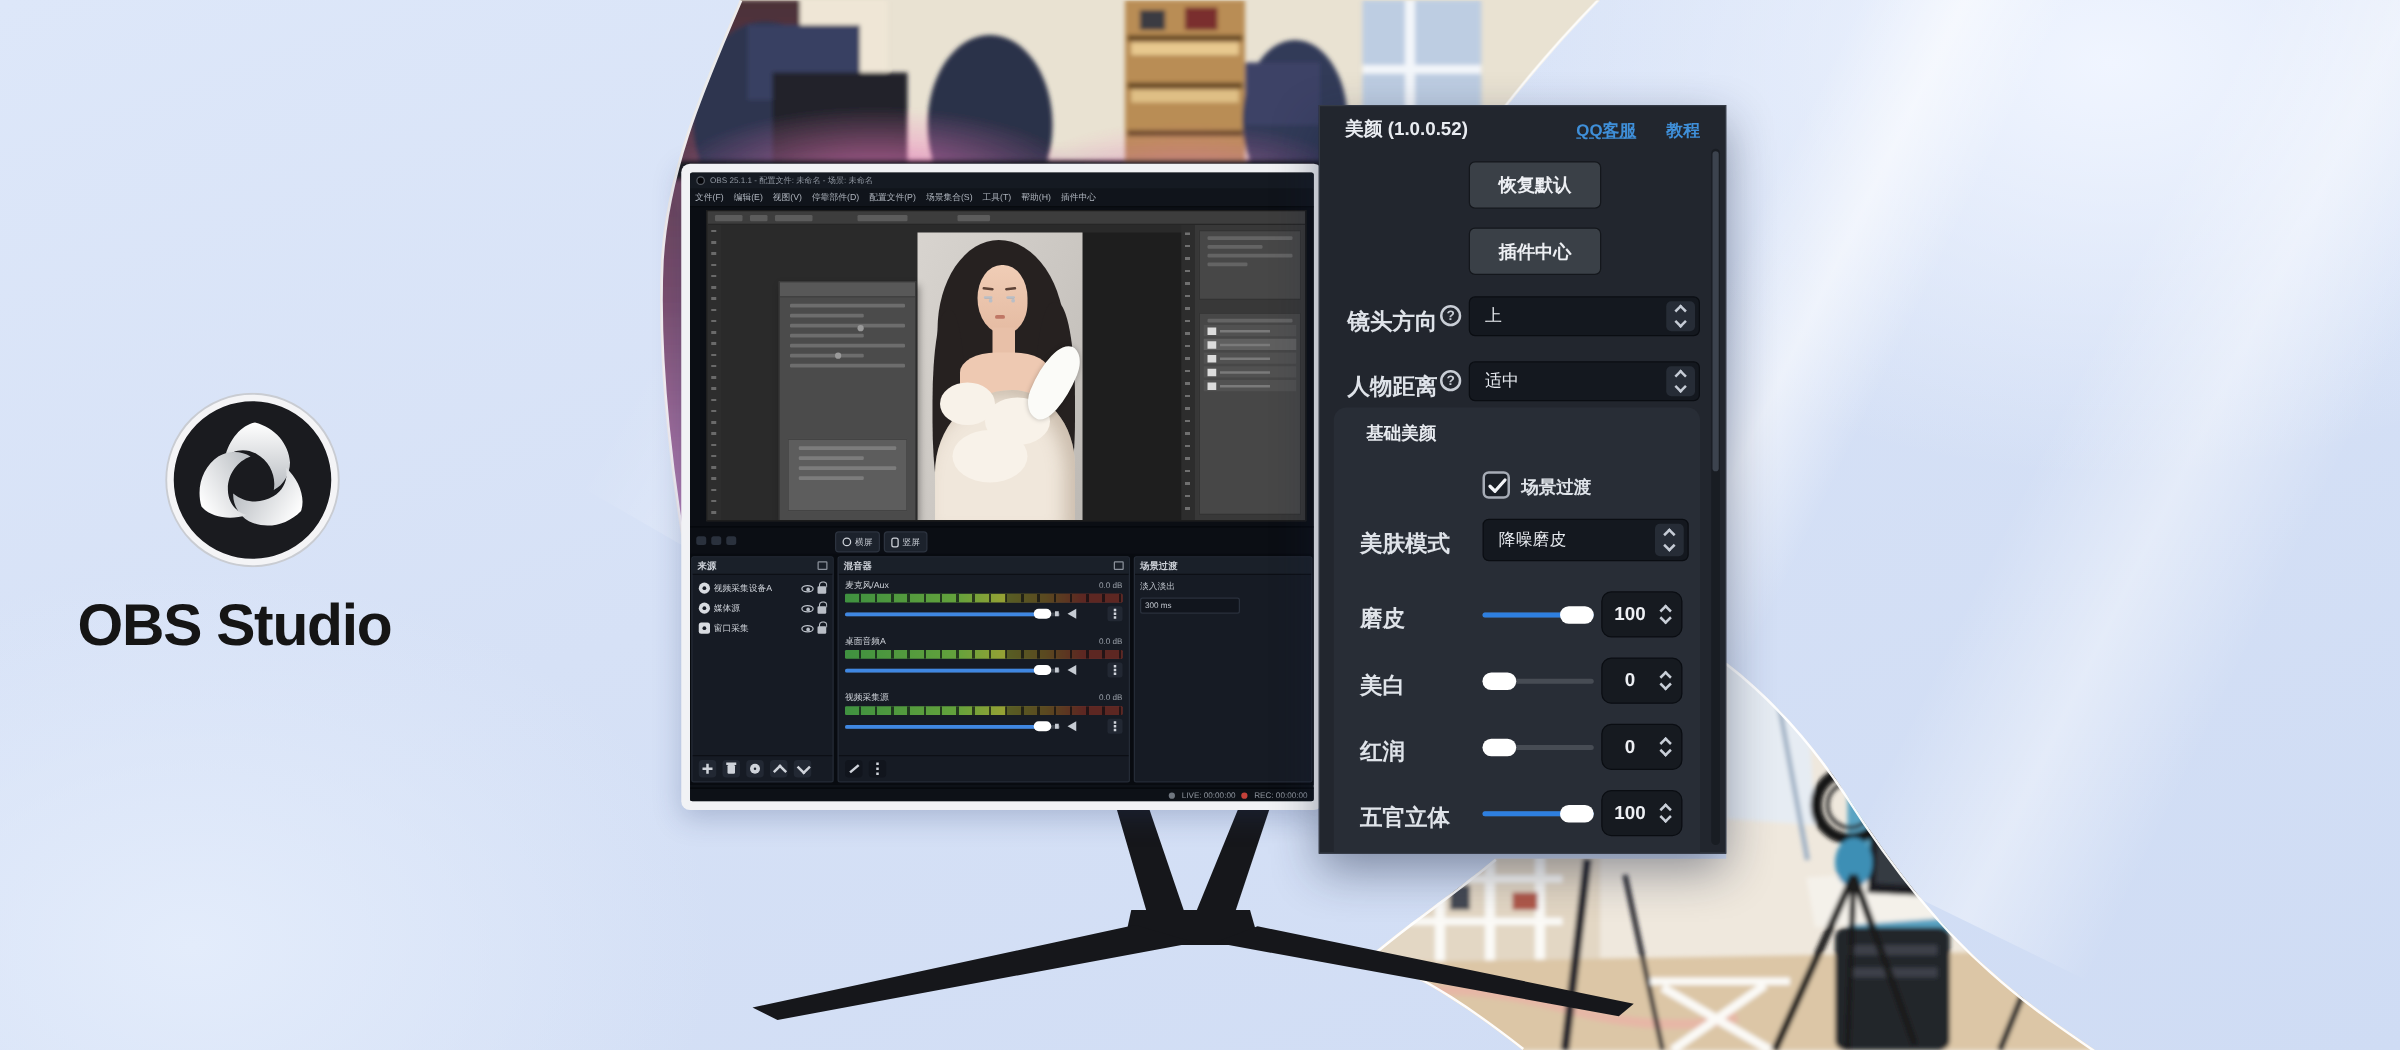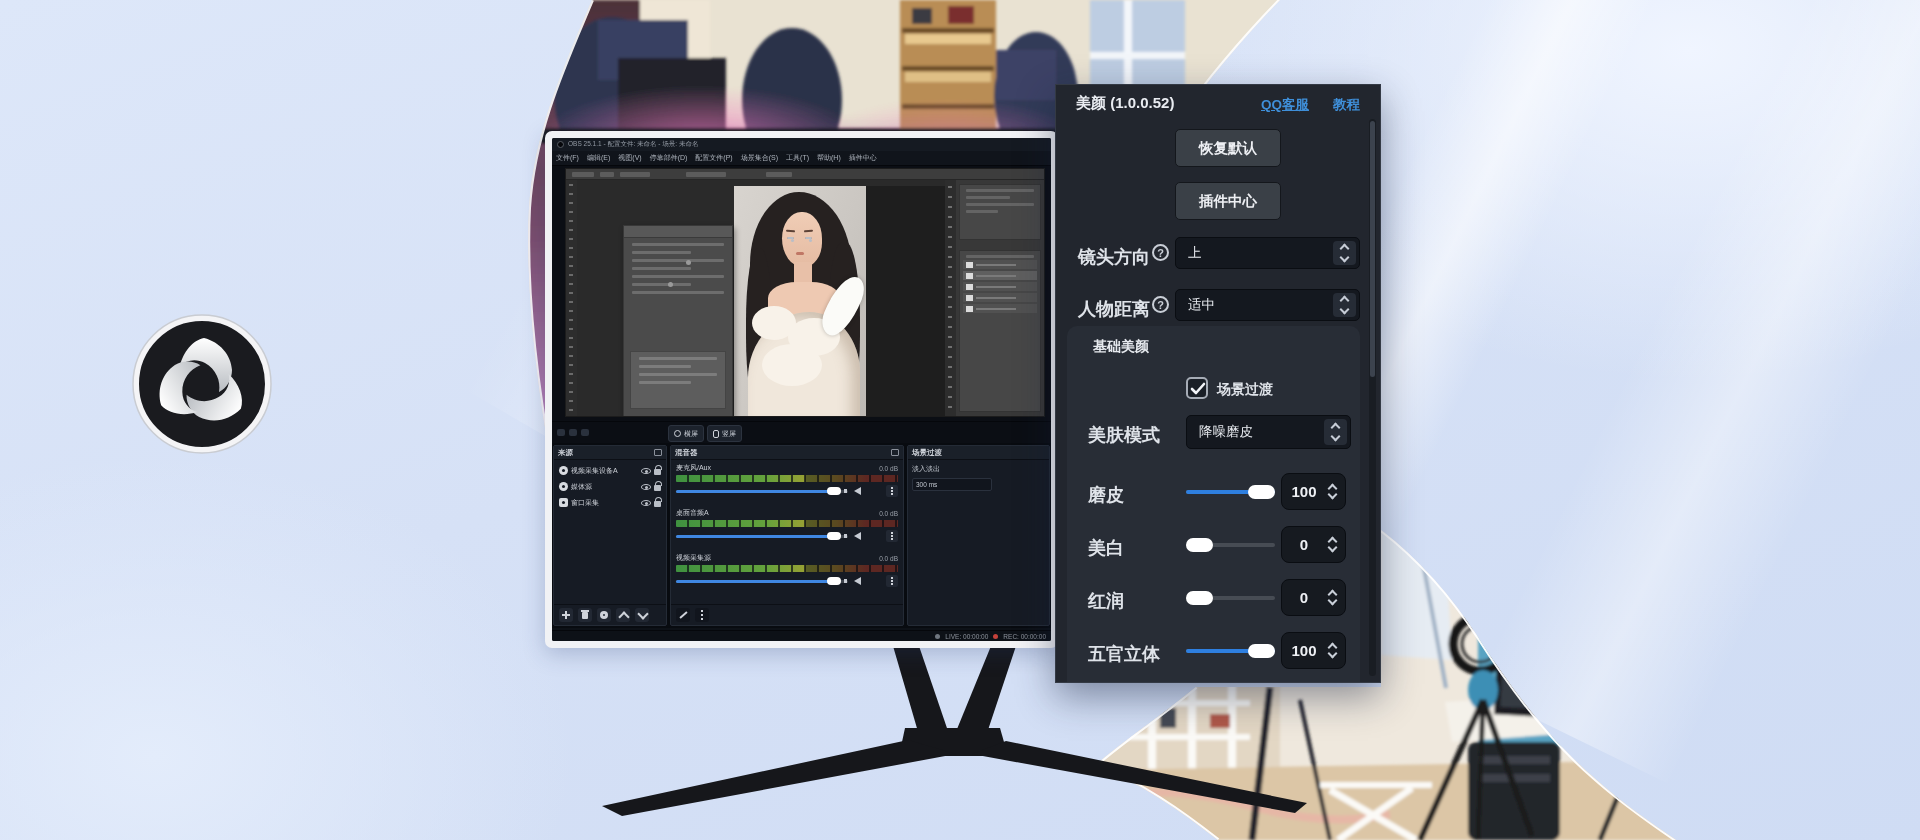--- a/index.html
+++ b/index.html
@@ -328,20 +328,21 @@
   <div class="logo-wrap">
     <svg class="logo-svg" width="140" height="140" viewBox="-70 -70 140 140">
       <circle cx="0" cy="0" r="66" fill="#1a1b1f" stroke="#f4f4f6" stroke-width="6"></circle>
       <circle cx="0" cy="0" r="69" fill="none" stroke="#c9ccd2" stroke-width="1.5"></circle>
       <g fill="url(#bladeGrad)">
         <path d="M2,-46 C18,-42 29,-29 30,-14 C30,-5 25,4 17,8 C19,-3 14,-15 3,-21 C-6,-26 -16,-24 -22,-18 C-19,-32 -9,-44 2,-46 Z"></path>
         <path d="M2,-46 C18,-42 29,-29 30,-14 C30,-5 25,4 17,8 C19,-3 14,-15 3,-21 C-6,-26 -16,-24 -22,-18 C-19,-32 -9,-44 2,-46 Z" transform="rotate(120)"></path>
         <path d="M2,-46 C18,-42 29,-29 30,-14 C30,-5 25,4 17,8 C19,-3 14,-15 3,-21 C-6,-26 -16,-24 -22,-18 C-19,-32 -9,-44 2,-46 Z" transform="rotate(240)"></path>
       </g>
     </svg>
+    <div class="logo-text">OBS Studio</div>
   </div>
 
   <div class="monitor">
     <div class="screen">
 
       <div class="titlebar">
         <span class="dot"></span>
         <span class="wtitle">OBS 25.1.1 - 配置文件: 未命名 - 场景: 未命名</span>
       </div>
 

